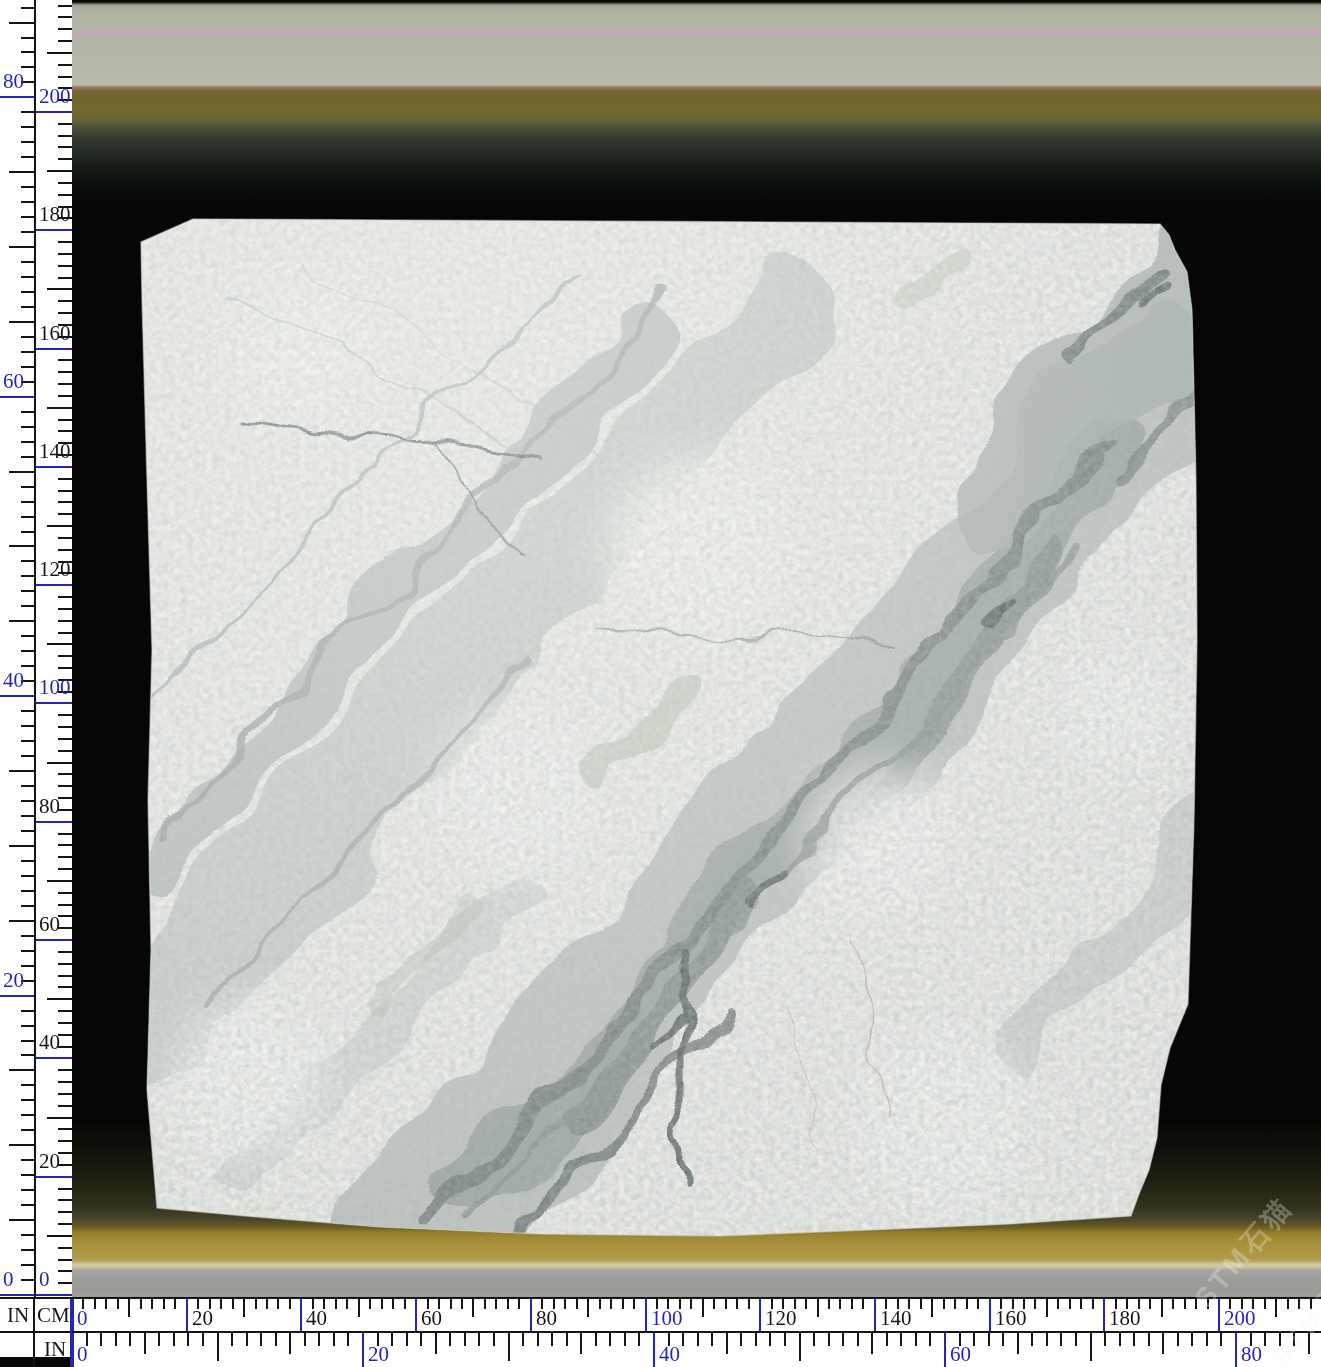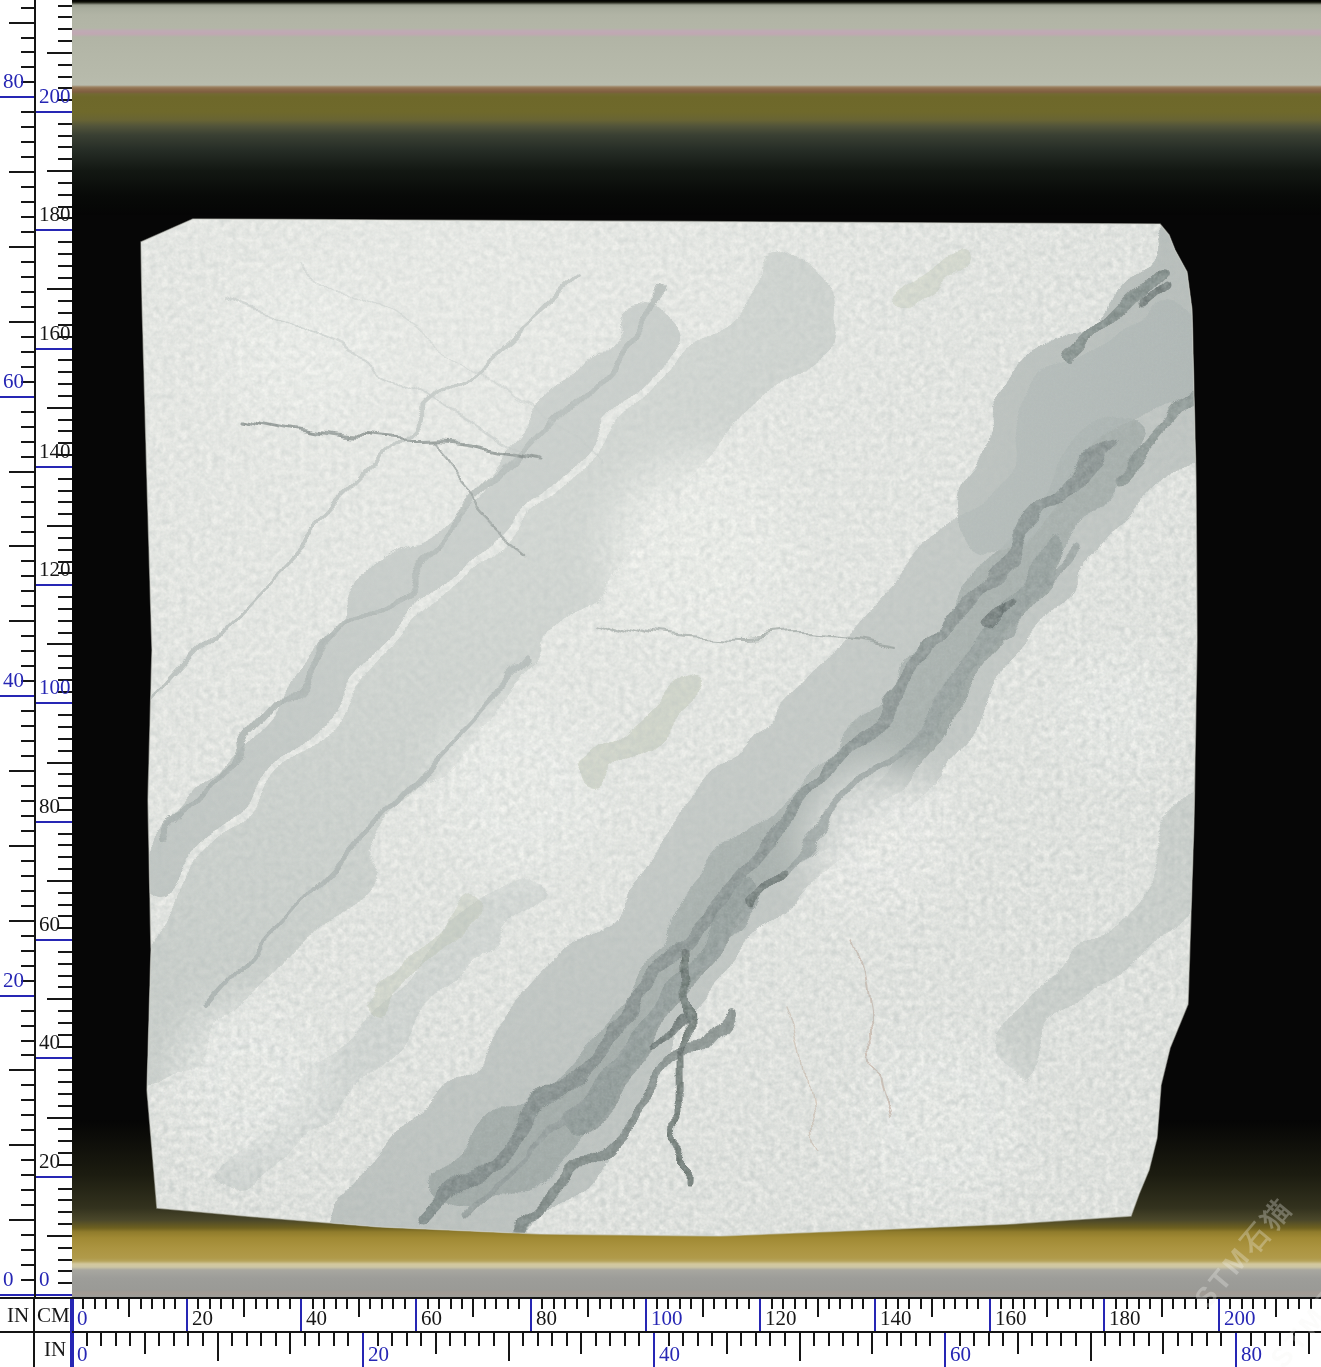--- a/index.html
+++ b/index.html
@@ -19,21 +19,21 @@
       #a18a34 118px,#ab9440 128px,#b09a4a 138px,#b6a45c 141px,#d3c89e 144px,#cdc6a4 147px,
       #a8a7a0 150px,#9d9d99 158px,#9a9a96 170px,#a39b94 173px,#9c9c98 177px);}
   .slab-svg{position:absolute;left:72px;top:0;width:1249px;height:1297px;}
   
   .vruler{position:absolute;top:0;width:36px;height:1297px;background:#ffffff;}
   .vruler.in{left:0;border-right:2px solid #141414;}
   .vruler.cm{left:36px;}
   .hruler{position:absolute;left:72px;width:1249px;background:#ffffff;border-top:2px solid #141414;overflow:hidden;}
   .hruler.cm{top:1297px;height:34px;}
   .hruler.in{top:1331px;height:36px;}
-  .corner{position:absolute;left:0;top:1297px;width:72px;height:70px;background:#ffffff;border-top:2px solid #141414;}
+  .corner{position:absolute;left:0;top:1297px;width:72px;height:60px;background:#ffffff;border-top:2px solid #141414;}
   .tick{position:absolute;}
   .rlabel{position:absolute;font:21px "Liberation Serif",serif;line-height:1;white-space:nowrap;}
   .cornerlab{position:absolute;font:21px "Liberation Serif",serif;line-height:1;color:#161616;text-align:center;}
   .cline{position:absolute;background:#141414;}
   .cblue{position:absolute;background:#2626b4;}
   .wm{position:absolute;font:bold 28px "Liberation Sans",sans-serif;letter-spacing:4px;
       color:rgba(243,243,238,0.30);transform-origin:0 0;transform:rotate(-50deg);white-space:nowrap;}
 </style>
 </head>
 <body>

